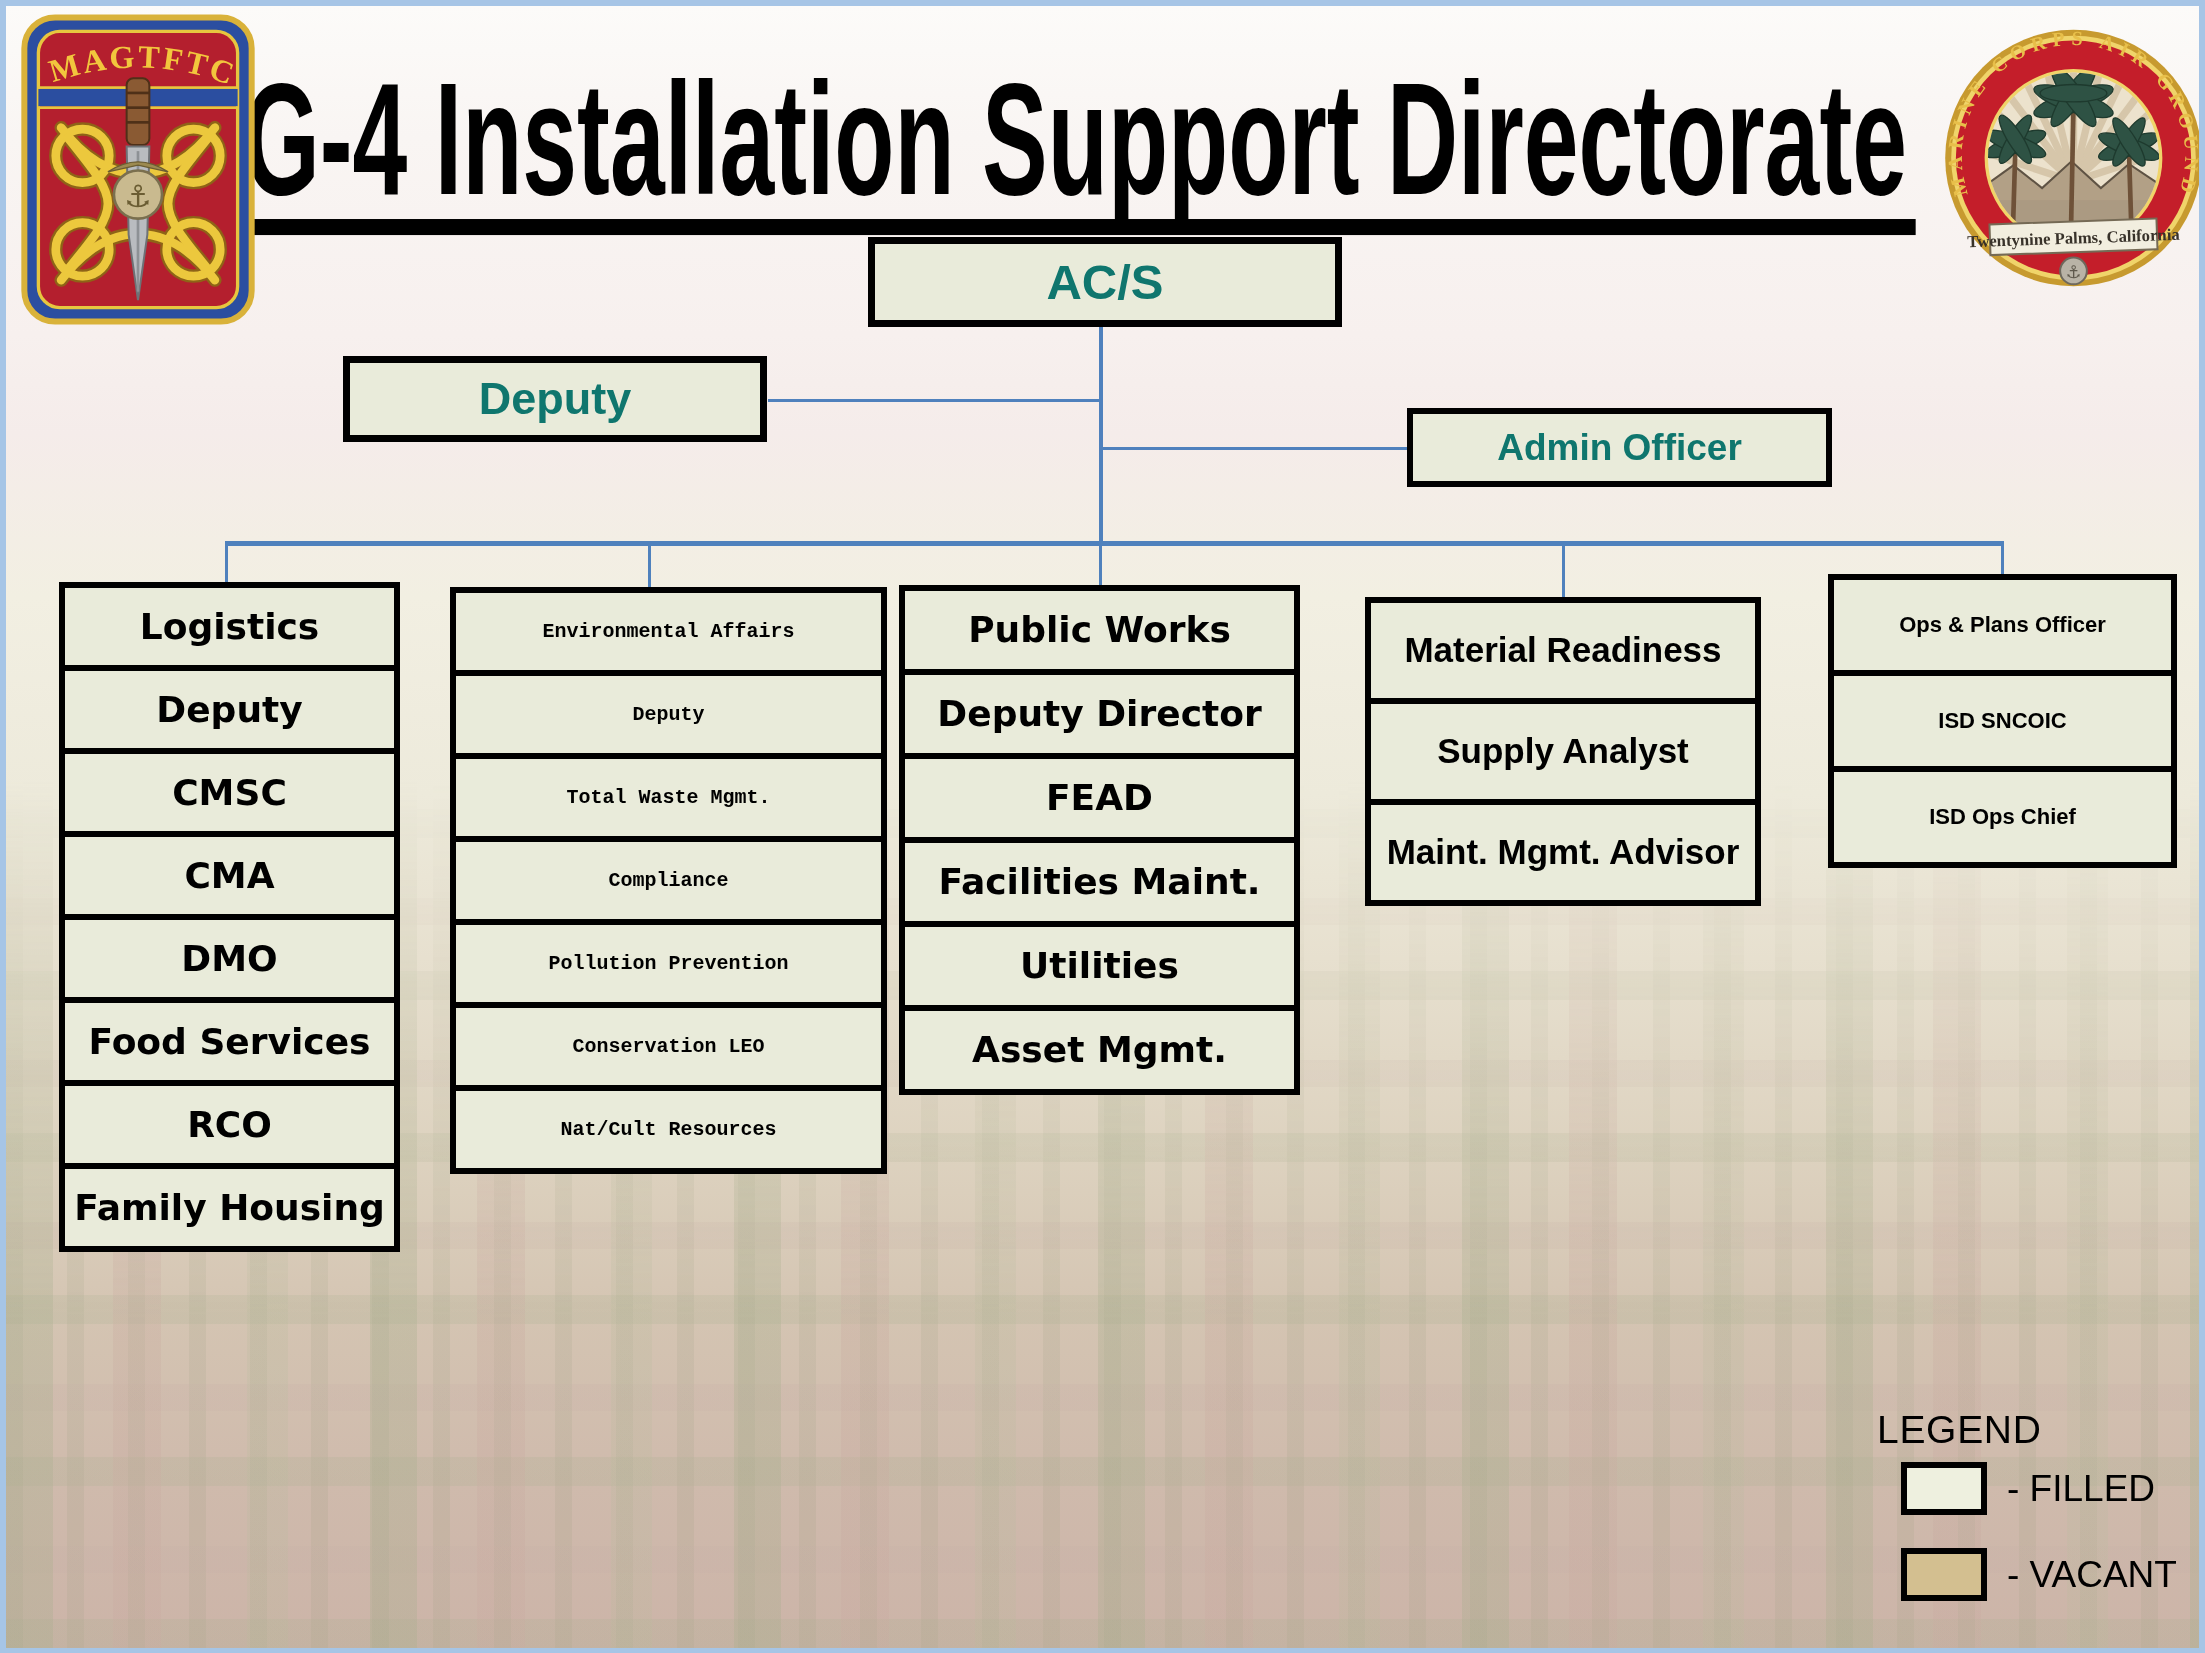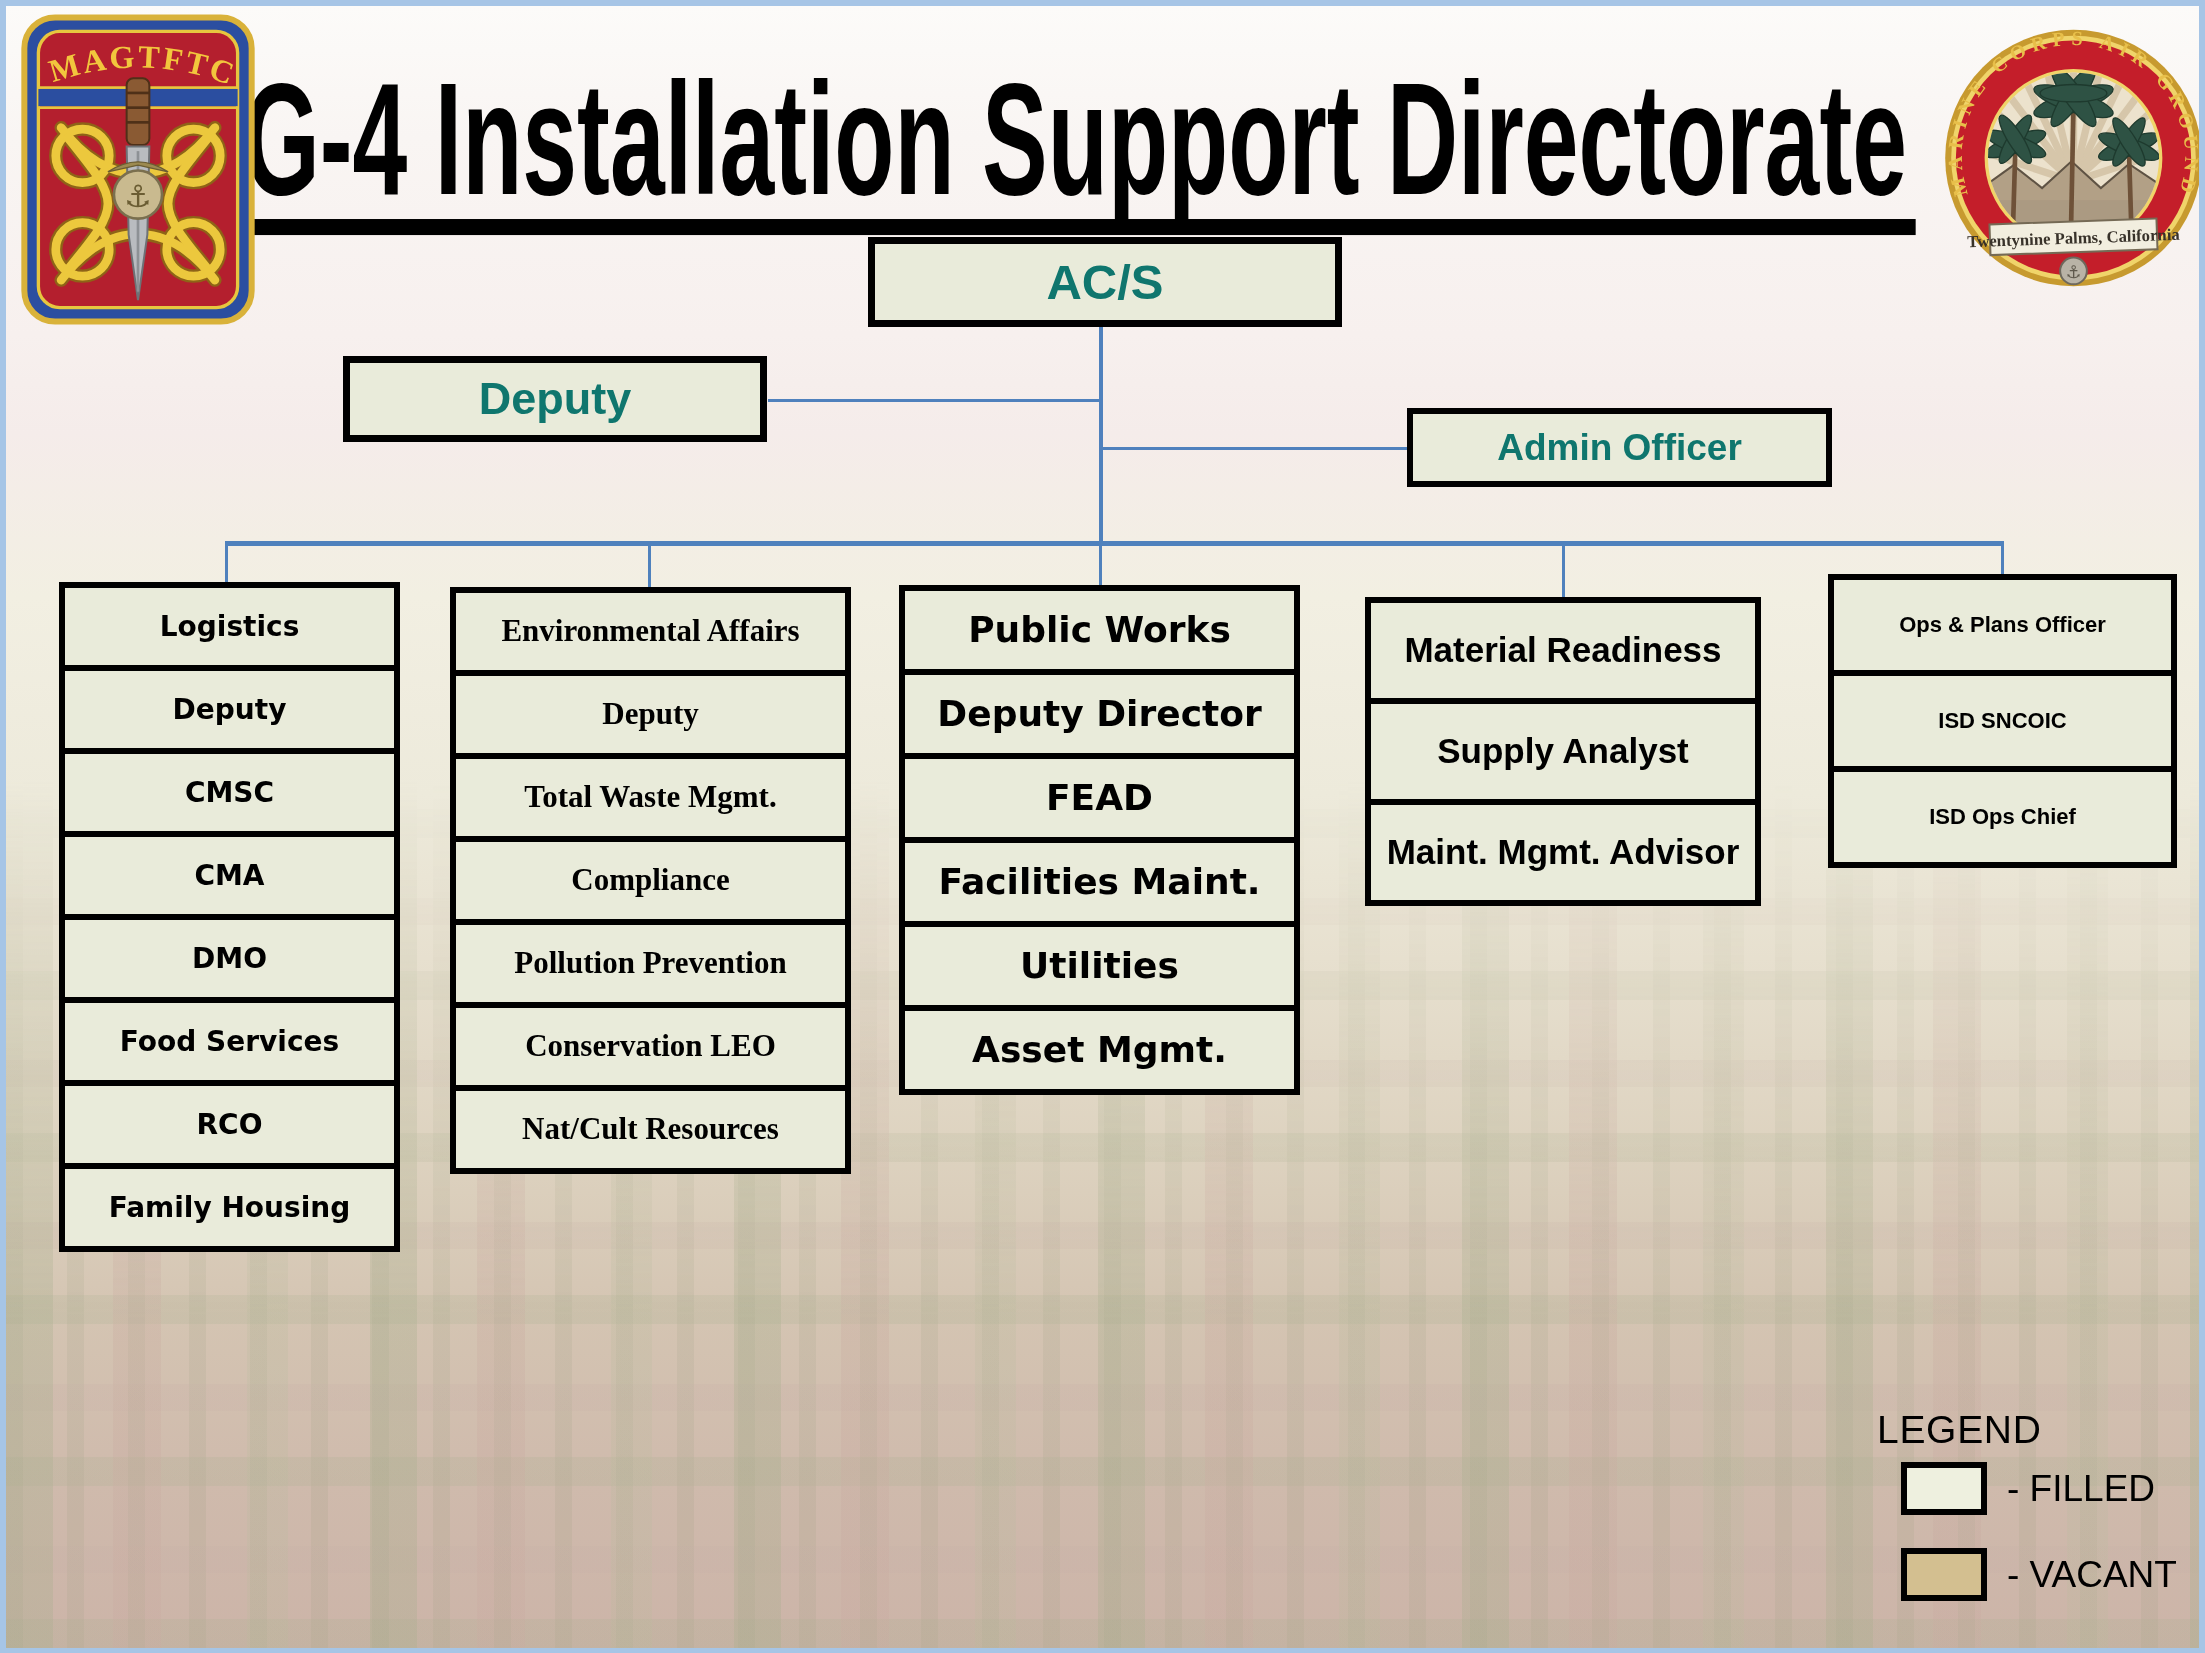--- a/index.html
+++ b/index.html
@@ -45,22 +45,22 @@
   }
   
   .org-column{position:absolute;}
   .cell{
     box-sizing:border-box;height:var(--rh);
     border:6px solid #000;background:#e9ebda;
     display:flex;align-items:center;justify-content:center;
     text-align:center;font-weight:bold;color:#000;line-height:1.05;
   }
   .cell + .cell{margin-top:-6px;}
-  .col-0{left:53px;top:576px;width:341px;--rh:89px;font-family:"DejaVu Sans",sans-serif;font-size:28px;}
-  .col-1{left:444px;top:581px;width:401px;--rh:89px;font-family:Liberation Serif, serif;font-size:31px;}
+  .col-0{left:53px;top:576px;width:341px;--rh:89px;font-family:"DejaVu Sans",sans-serif;font-size:36px;}
+  .col-1{left:444px;top:581px;width:437px;--rh:89px;font-family:Liberation Mono, monospace;font-size:20px;}
   .col-2{left:893px;top:579px;width:401px;--rh:90px;font-family:"DejaVu Sans",sans-serif;font-size:36px;}
   .col-3{left:1359px;top:591px;width:396px;--rh:107px;font-family:Liberation Sans, sans-serif;font-size:35px;}
   .col-4{left:1822px;top:568px;width:349px;--rh:102px;font-family:"Liberation Sans",sans-serif;font-size:22px;}
   
   .legend{position:absolute;left:1871px;top:1402px;width:327px;color:#000;}
   .legend-title{font-size:39px;letter-spacing:0.7px;width:254px;text-align:left;margin-bottom:10px;}
   .legend-row{display:flex;align-items:center;margin-bottom:33px;padding-left:24px;}
   .legend-swatch{width:86px;height:53px;border:6px solid #000;box-sizing:border-box;flex:0 0 auto;}
   .legend-label{font-size:37px;margin-left:20px;white-space:nowrap;}
   

